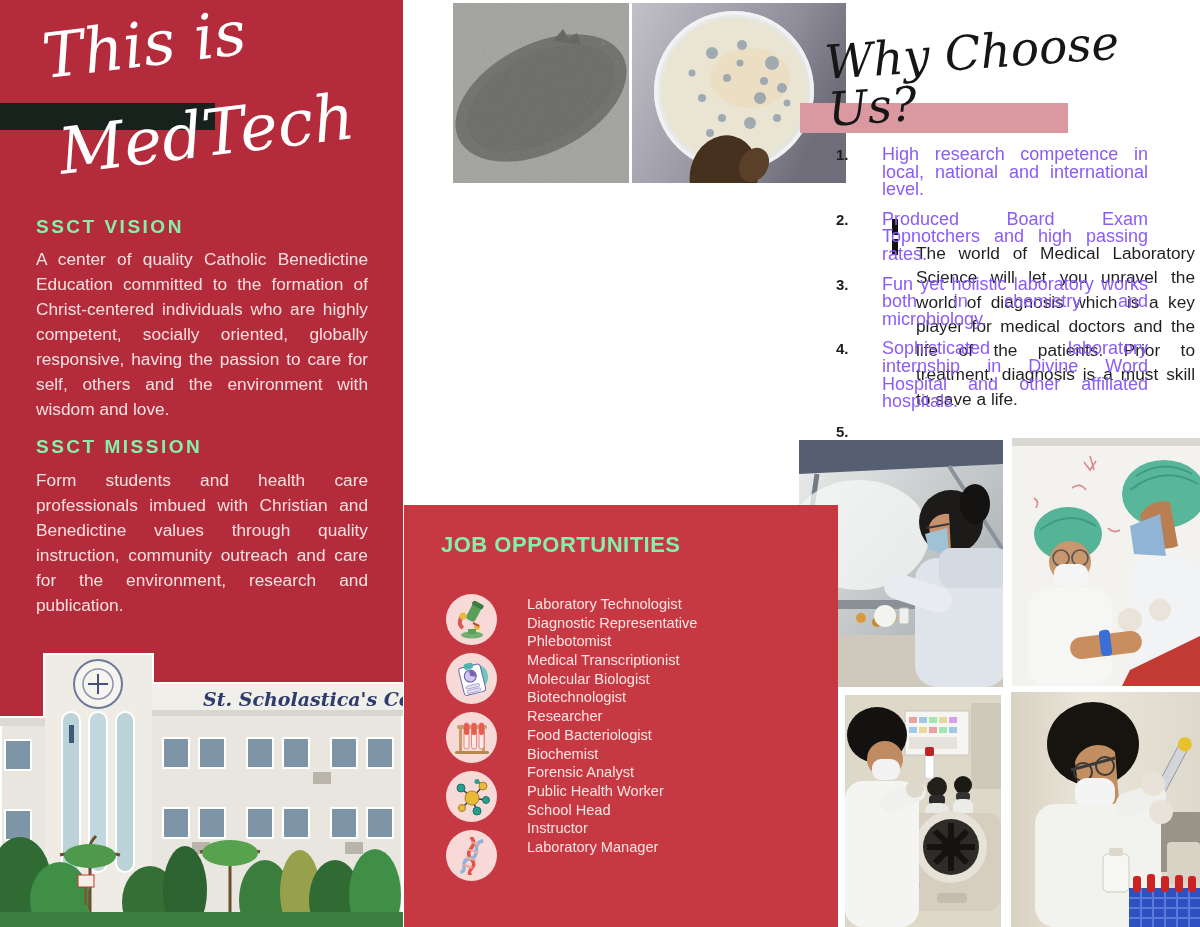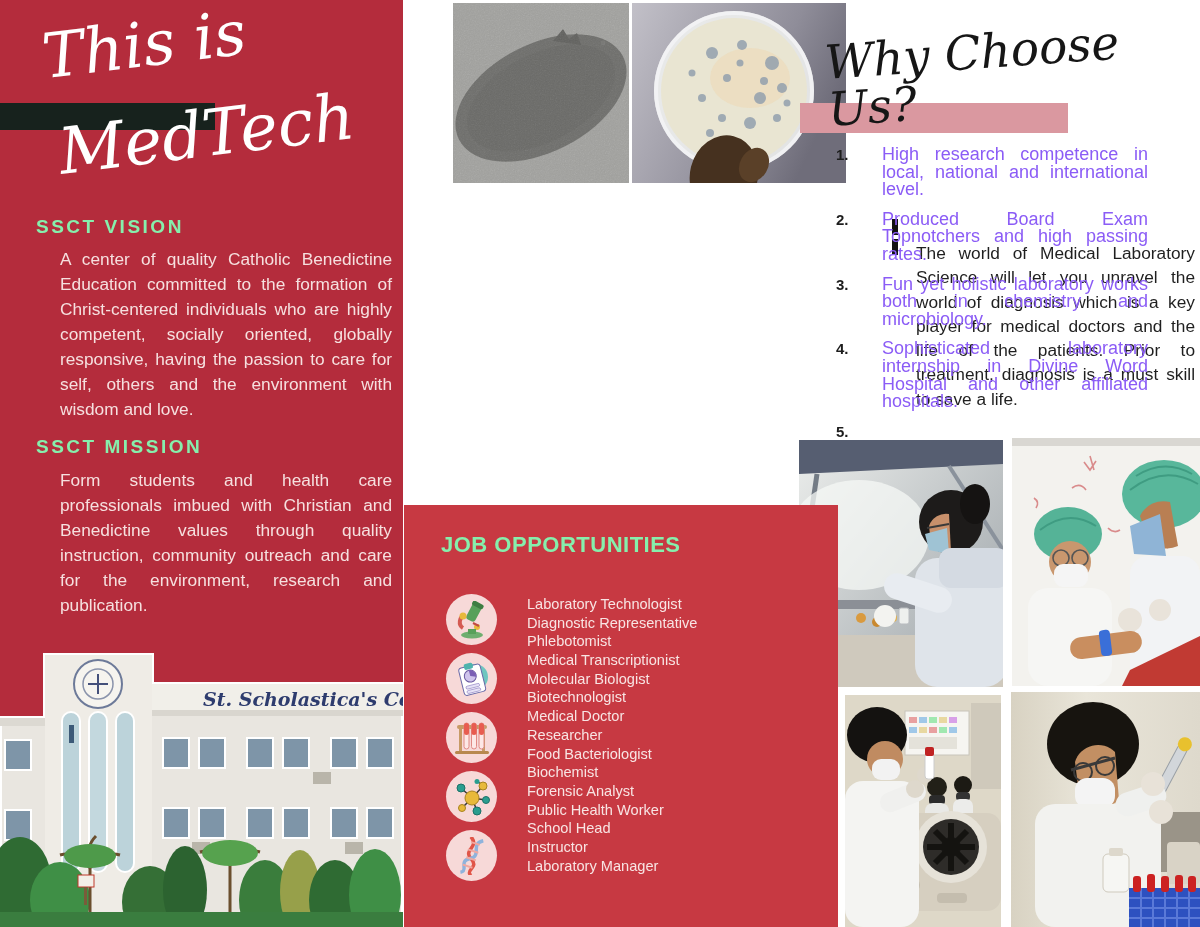--- a/index.html
+++ b/index.html
@@ -13,21 +13,21 @@
 
   
   .dark-bar{left:0;top:103px;width:215px;height:27px;background:#17221d;}
   .script{font-family:"DejaVu Serif",serif;font-style:italic;color:#fff;line-height:1;}
   .title1{left:42px;top:14px;font-size:62px;transform:rotate(-7deg);}
   .title2{left:58px;top:102px;font-size:64px;transform:rotate(-7deg);}
   .h-left{color:#86efac;font-weight:bold;font-size:19px;letter-spacing:2.5px;}
   .vision-h{left:36px;top:216px;}
   .mission-h{left:36px;top:436px;}
   .p-left{left:36px;width:332px;color:#f6e0df;font-size:17.3px;line-height:25px;
-          text-align:justify;margin-left:24px;}
+          text-align:justify;}
   .vision-p{top:247px;}
   .mission-p{top:468px;}
 
   
   .photo{overflow:hidden;}
   .quote-mark span{display:inline-block;width:6px;height:16px;background:#111;margin-right:4px;}
   .quote-mark{left:441px;top:219px;}
   .quote-text{left:465px;top:241px;width:279px;color:#1f1f1f;font-size:17.3px;
               line-height:24.3px;text-align:justify;}
 
@@ -273,21 +273,20 @@
       </div>
     </div>
 
     <div class="abs job-list">
       <div>Laboratory Technologist</div>
       <div>Diagnostic Representative</div>
       <div>Phlebotomist</div>
       <div>Medical Transcriptionist</div>
       <div>Molecular Biologist</div>
       <div>Biotechnologist</div>
-      <div>Medical Doctor</div>
       <div>Researcher</div>
       <div>Food Bacteriologist</div>
       <div>Biochemist</div>
       <div>Forensic Analyst</div>
       <div>Public Health Worker</div>
       <div>School Head</div>
       <div>Instructor</div>
       <div>Laboratory Manager</div>
     </div>
   </div>

